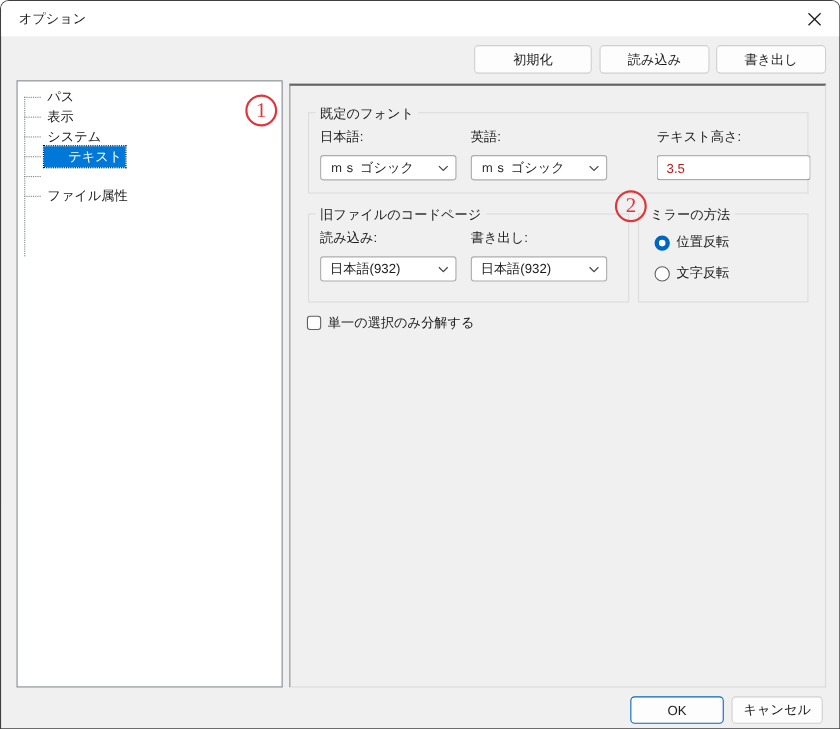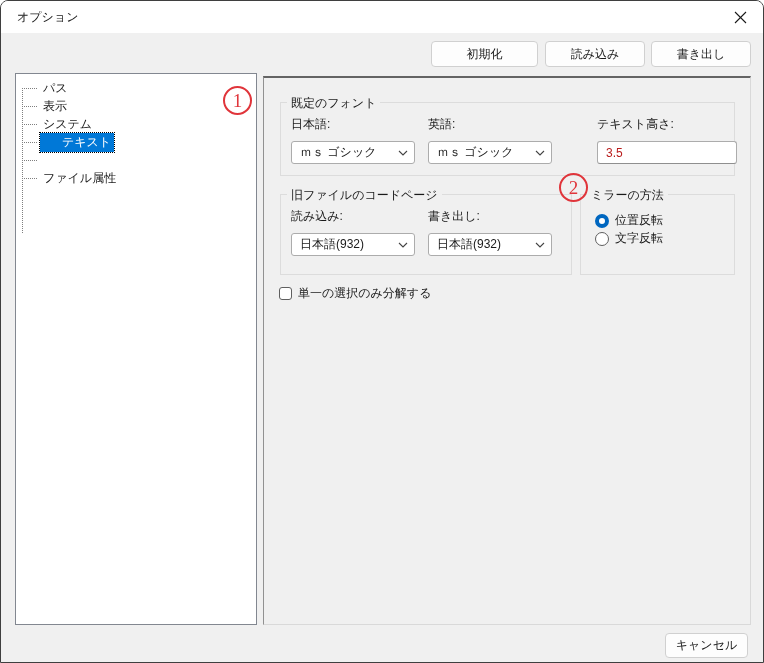--- a/index.html
+++ b/index.html
@@ -122,21 +122,21 @@
     border-bottom-color: #8f8f8f;
     border-radius: 3px;
     padding-left: 8px;
     font-size: 12px; color: #b91c1c;
     font-family: "Liberation Sans", "DejaVu Sans", sans-serif;
     outline: none;
   }
   
   .radio-row { position:absolute; left:14px; display:flex; align-items:center; }
   #radio-row-0 { top: 17px; }
-  #radio-row-1 { top: 35px; }
+  #radio-row-1 { top: 45px; }
   .radio {
     width: 14px; height: 14px; border-radius: 50%;
     background: #ffffff; margin-right: 6px; flex: none;
   }
   .radio.on  { border: 4px solid #0067c0; }
   .radio.off { border: 1px solid #5f5f5f; }
   
   .checkbox-row {
     position: absolute; left: 15px; top: 207px;
     display: flex; align-items: center;
@@ -285,15 +285,16 @@
       </div>
     </div>
 
     <div class="checkbox-row">
       <span class="checkbox"></span>
       <span>単一の選択のみ分解する</span>
     </div>
 
   </div>
 
+  <div class="footer-btn" id="btn-ok">OK</div>
   <div class="footer-btn" id="btn-cancel">キャンセル</div>
 
 </div>
 
 </body></html>

